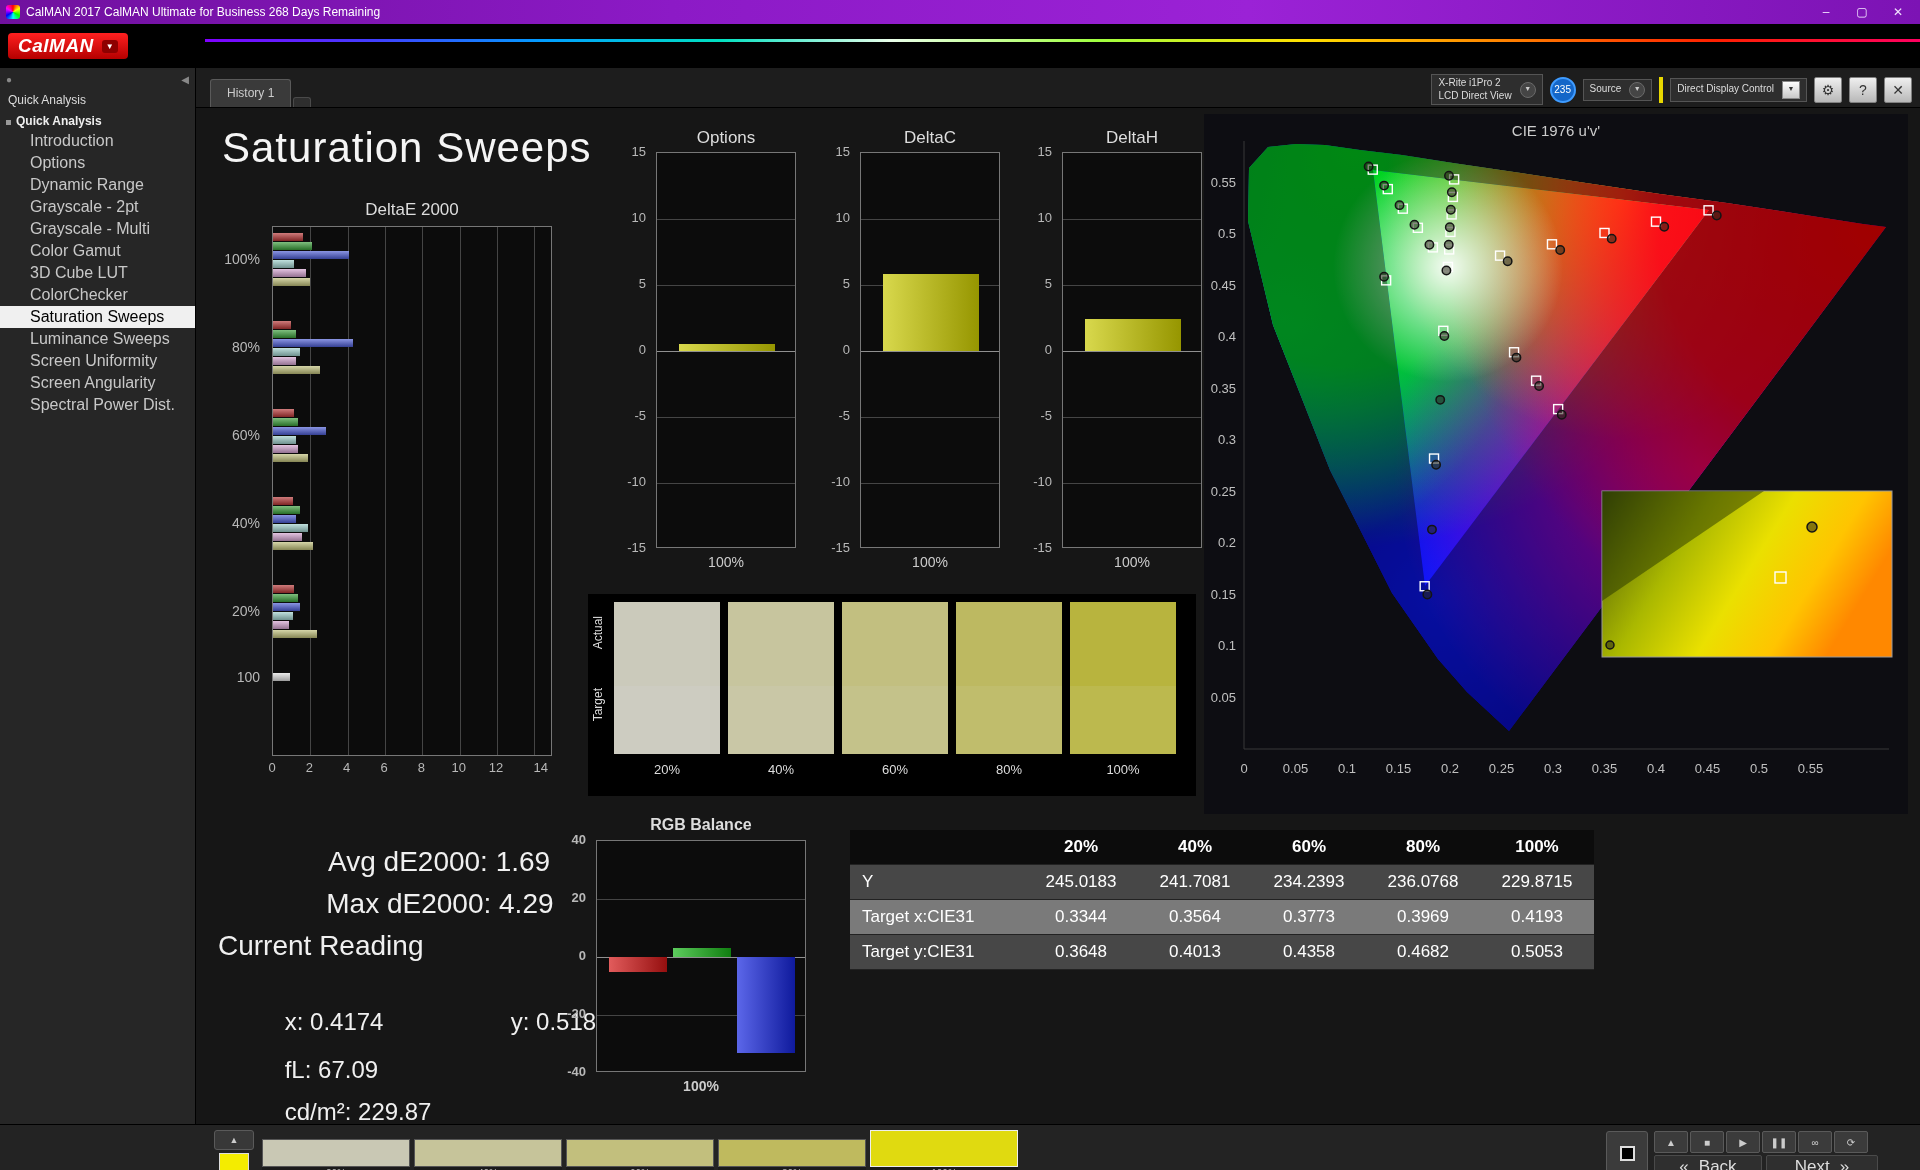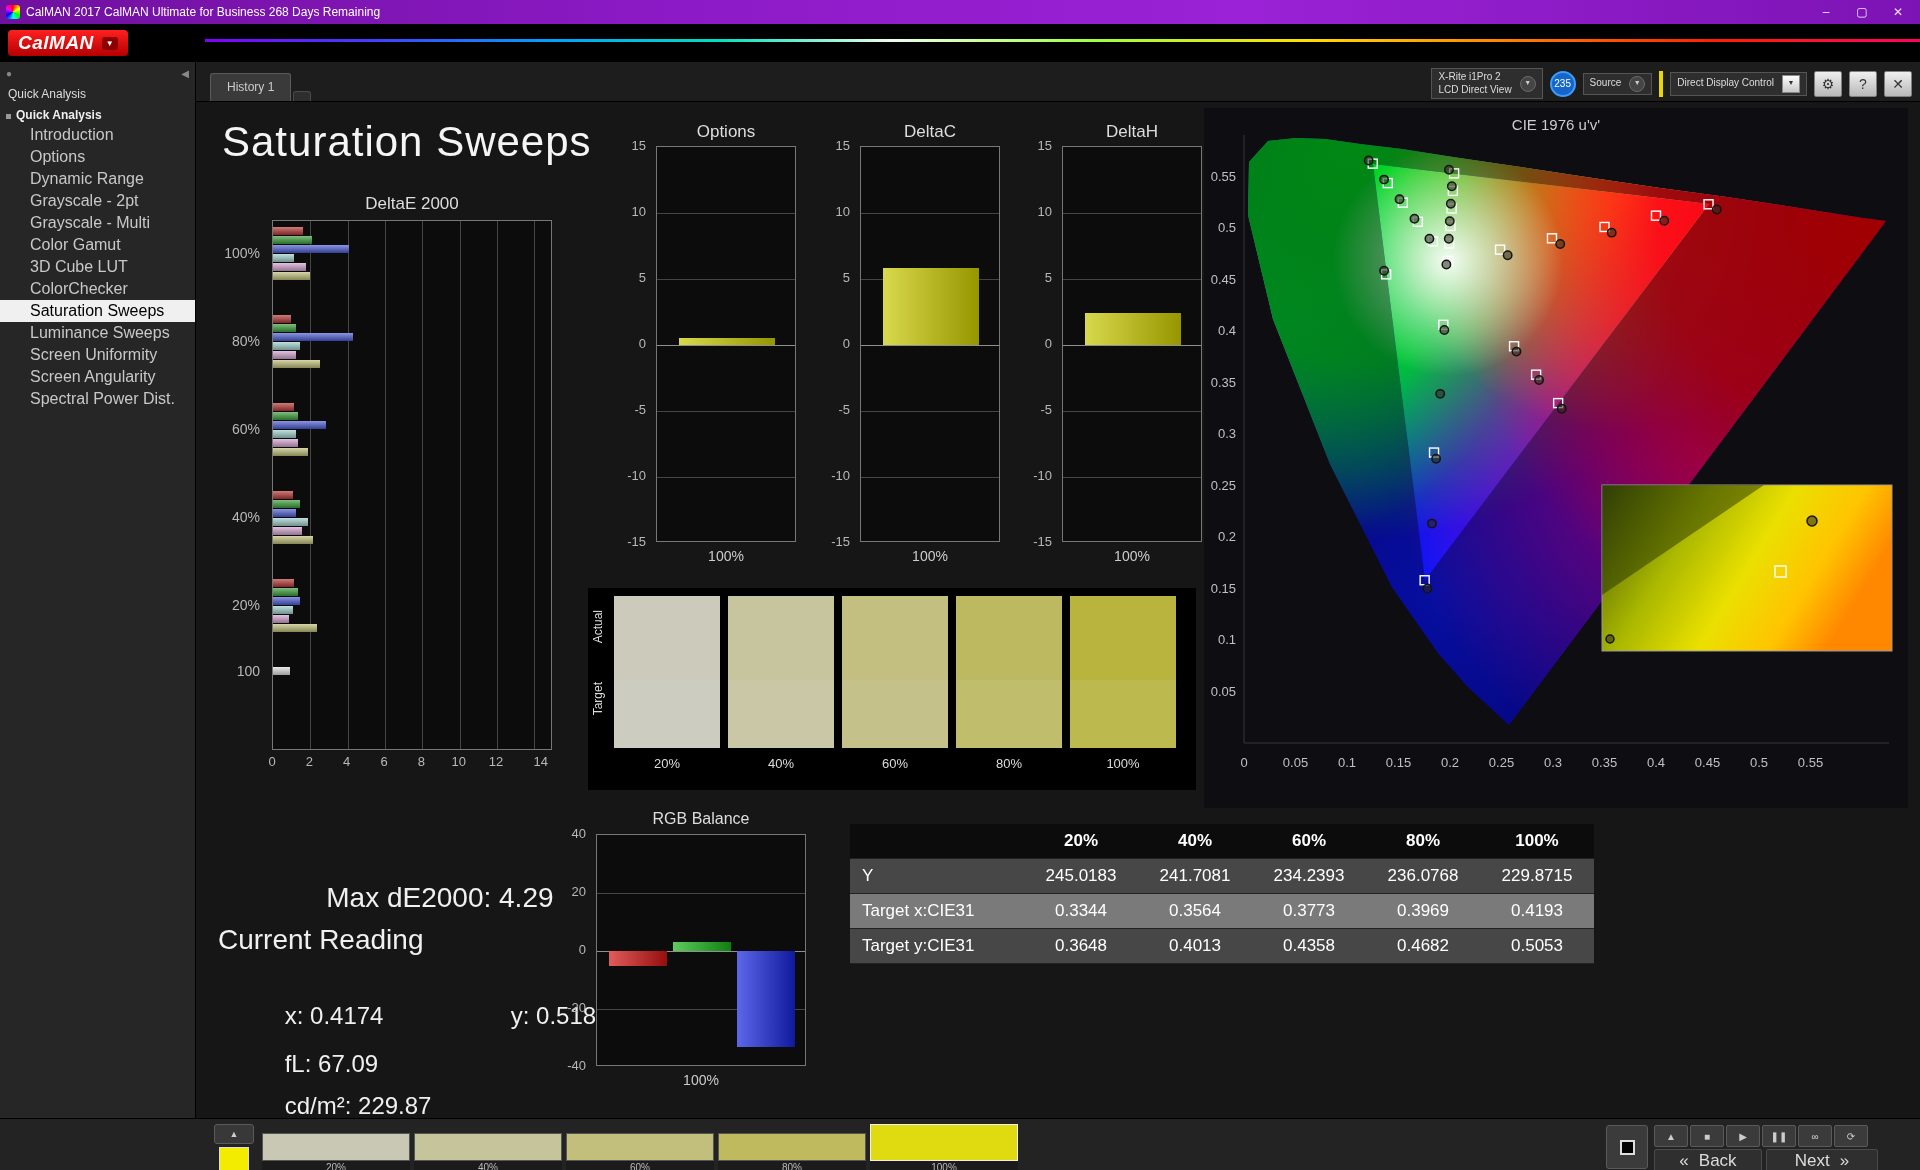--- a/index.html
+++ b/index.html
@@ -6,21 +6,21 @@
   html,body { width:1920px; height:1170px; background:#000; font-family:"Liberation Sans", sans-serif; overflow:hidden; }
   #app { position:relative; width:1920px; height:1170px; background:#141414; }
 
   
   .titlebar { height:24px; background:linear-gradient(90deg,#70109e,#8c1ac6 35%,#9b22d6 65%,#7c13b4); display:flex; align-items:center; color:#fff; font-size:12px; padding:0 4px; }
   .app-icon { width:14px; height:14px; border-radius:3px; background:conic-gradient(#f00,#ff0,#0f0,#0ff,#00f,#f0f,#f00); margin:0 6px 0 2px; }
   .titlebar .spacer { flex:1; }
   .win-btn { width:36px; height:24px; display:flex; align-items:center; justify-content:center; color:#f2e4ff; font-size:12px; }
 
   
-  .logobar { height:38px; background:#000; position:relative; display:flex; align-items:center; }
+  .logobar { height:44px; background:#000; position:relative; display:flex; align-items:center; }
   .rainbow { position:absolute; left:205px; right:0; top:15px; height:3px;
     background:linear-gradient(90deg,#8000ff,#4040ff,#00a0ff,#00e0c0,#eaffea 40%,#a0ff40,#ffe000,#ff8000,#ff2000,#ff0060); }
   .logo-box { margin-left:8px; background:linear-gradient(#ff2020,#b50000); border-radius:4px; padding:2px 10px; color:#fff; font-weight:bold; font-style:italic; font-size:19px; letter-spacing:.5px; position:relative; z-index:2; display:flex; align-items:center; gap:8px; }
   .logo-caret { font-style:normal; font-size:8px; background:#8e0000; border-radius:3px; padding:2px 4px; }
 
   
   .mainrow { display:flex; height:1056px; }
   .sidebar { width:196px; background:#262626; border-right:1px solid #000; }
   .sidebar-top { height:22px; display:flex; justify-content:space-between; align-items:center; padding:0 6px; color:#888; font-size:10px; }
   .sidebar-title { font-size:12px; color:#ddd; padding:3px 8px 5px; }
@@ -487,38 +487,41 @@
               <text x="32" y="356.5" text-anchor="end" class="cie-tick">0.25</text>
               <text x="32" y="305" text-anchor="end" class="cie-tick">0.3</text>
               <text x="32" y="253.5" text-anchor="end" class="cie-tick">0.35</text>
               <text x="32" y="202" text-anchor="end" class="cie-tick">0.4</text>
               <text x="32" y="150.5" text-anchor="end" class="cie-tick">0.45</text>
               <text x="32" y="99" text-anchor="end" class="cie-tick">0.5</text>
               <text x="32" y="47.5" text-anchor="end" class="cie-tick">0.55</text>
             </svg>
         </div>
 
+        <div class="stat-line stat-big" style="left:10px; top:706px; width:390px; text-align:center;">
+          <span>Avg dE2000:</span> <span>1.69</span>
+        </div>
         <div class="stat-line stat-big" style="left:10px; top:748px; width:390px; text-align:center;">
           <span>Max dE2000:</span> <span>4.29</span>
         </div>
         <div class="stat-line stat-big" style="left:22px; top:822px;">Current Reading</div>
         <div class="stat-line stat-mid" style="left:22px; top:872px;">
           <span>x:</span> <span>0.4174</span>
         </div>
         <div class="stat-line stat-mid" style="left:248px; top:872px;">
           <span>y:</span> <span>0.5189</span>
         </div>
         <div class="stat-line stat-mid" style="left:22px; top:920px;">
           <span>fL:</span> <span>67.09</span>
         </div>
         <div class="stat-line stat-mid" style="left:22px; top:962px;">
           <span>cd/m²:</span> <span>229.87</span>
         </div>
 
-        <div class="chart" style="left:356px; top:708px; width:270px; height:300px;">
+        <div class="chart" style="left:356px; top:708px; width:270px; height:300px;font-weight:bold;">
           <div class="chart-title" style="margin-left:44px; width:210px; font-size:16px;">RGB Balance</div>
           <div class="plot" style="left:44px; top:24px; width:210px; height:232px;">
               <div class="gridline-h" style="top: 58px;"></div>
               <div class="gridline-h zero" style="top: 116px;"></div>
               <div class="gridline-h" style="top: 174px;"></div>
               <div class="bar-v" style="left: 12px; width: 58px; background: linear-gradient(90deg, rgba(255, 255, 255, 0.3), rgba(0, 0, 0, 0.3)) rgb(213, 21, 21); top: 116px; height: 14.5px;"></div>
               <div class="bar-v" style="left: 76px; width: 58px; background: linear-gradient(90deg, rgba(255, 255, 255, 0.3), rgba(0, 0, 0, 0.3)) rgb(23, 181, 23); top: 107.3px; height: 8.7px;"></div>
               <div class="bar-v" style="left: 140px; width: 58px; background: linear-gradient(90deg, rgba(255, 255, 255, 0.3), rgba(0, 0, 0, 0.3)) rgb(21, 37, 224); top: 116px; height: 95.7px;"></div>
             </div>
           <div class="ylabels" style="left:0; top:24px; width:40px; height:232px;">

